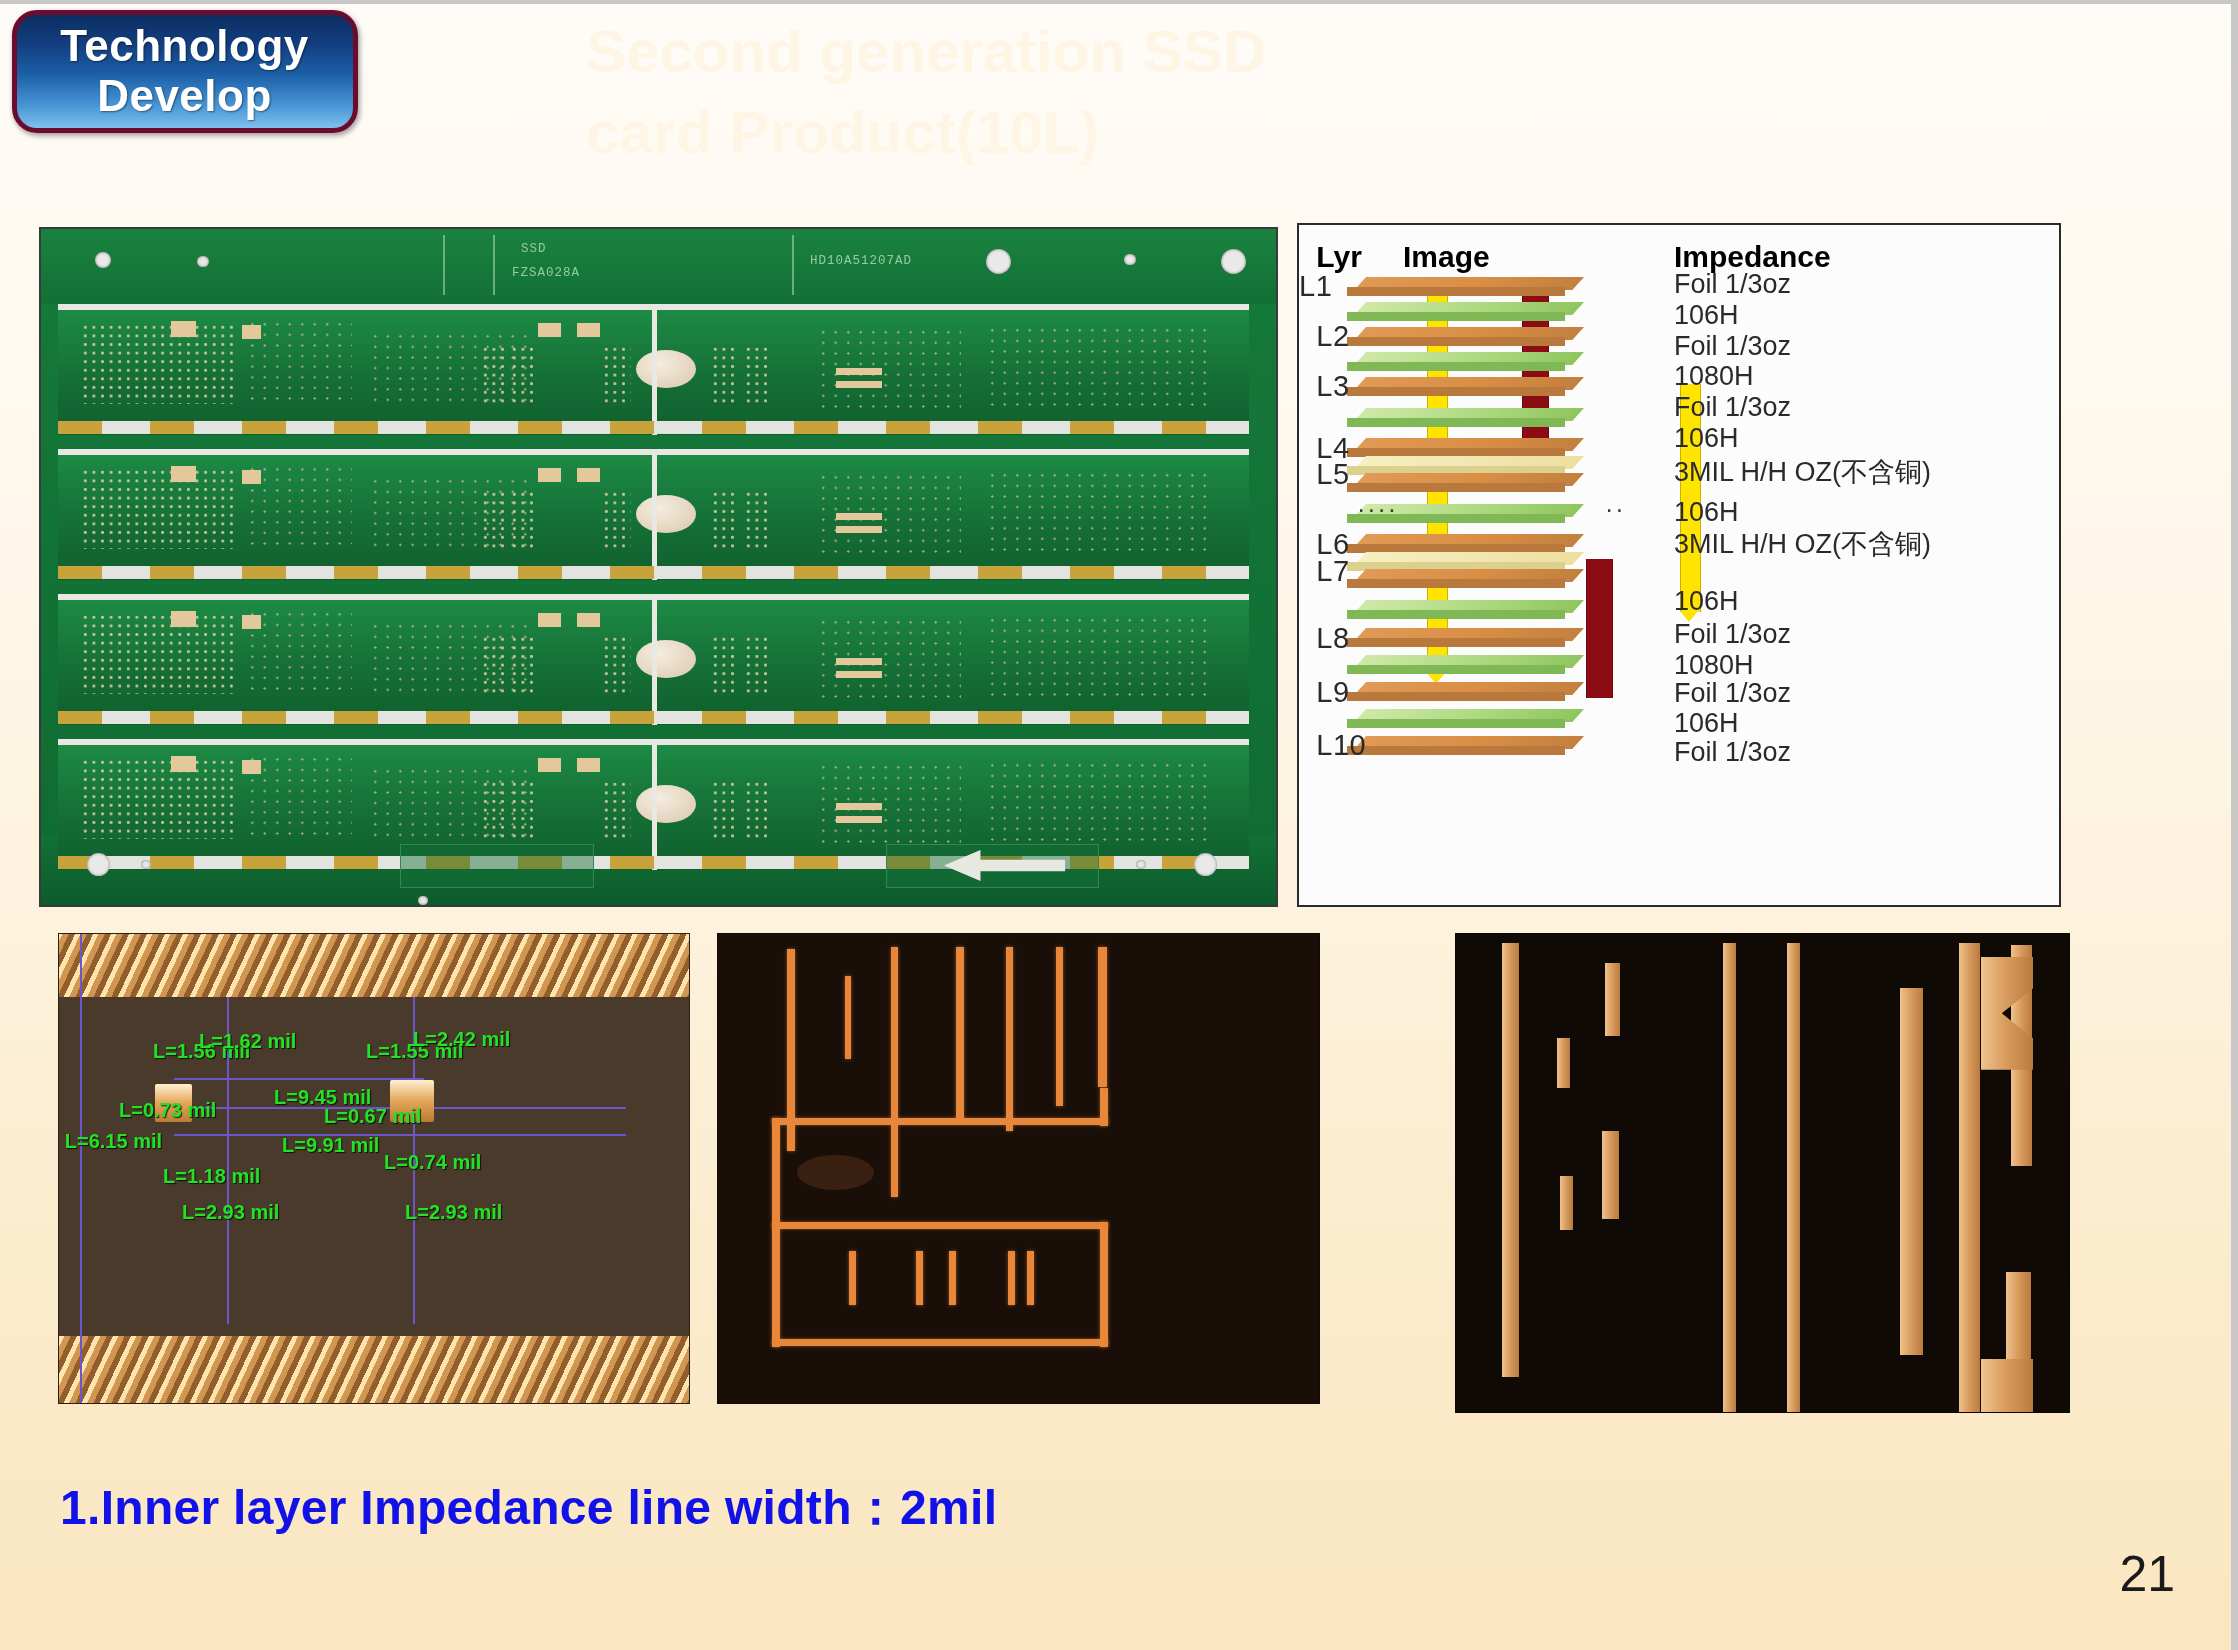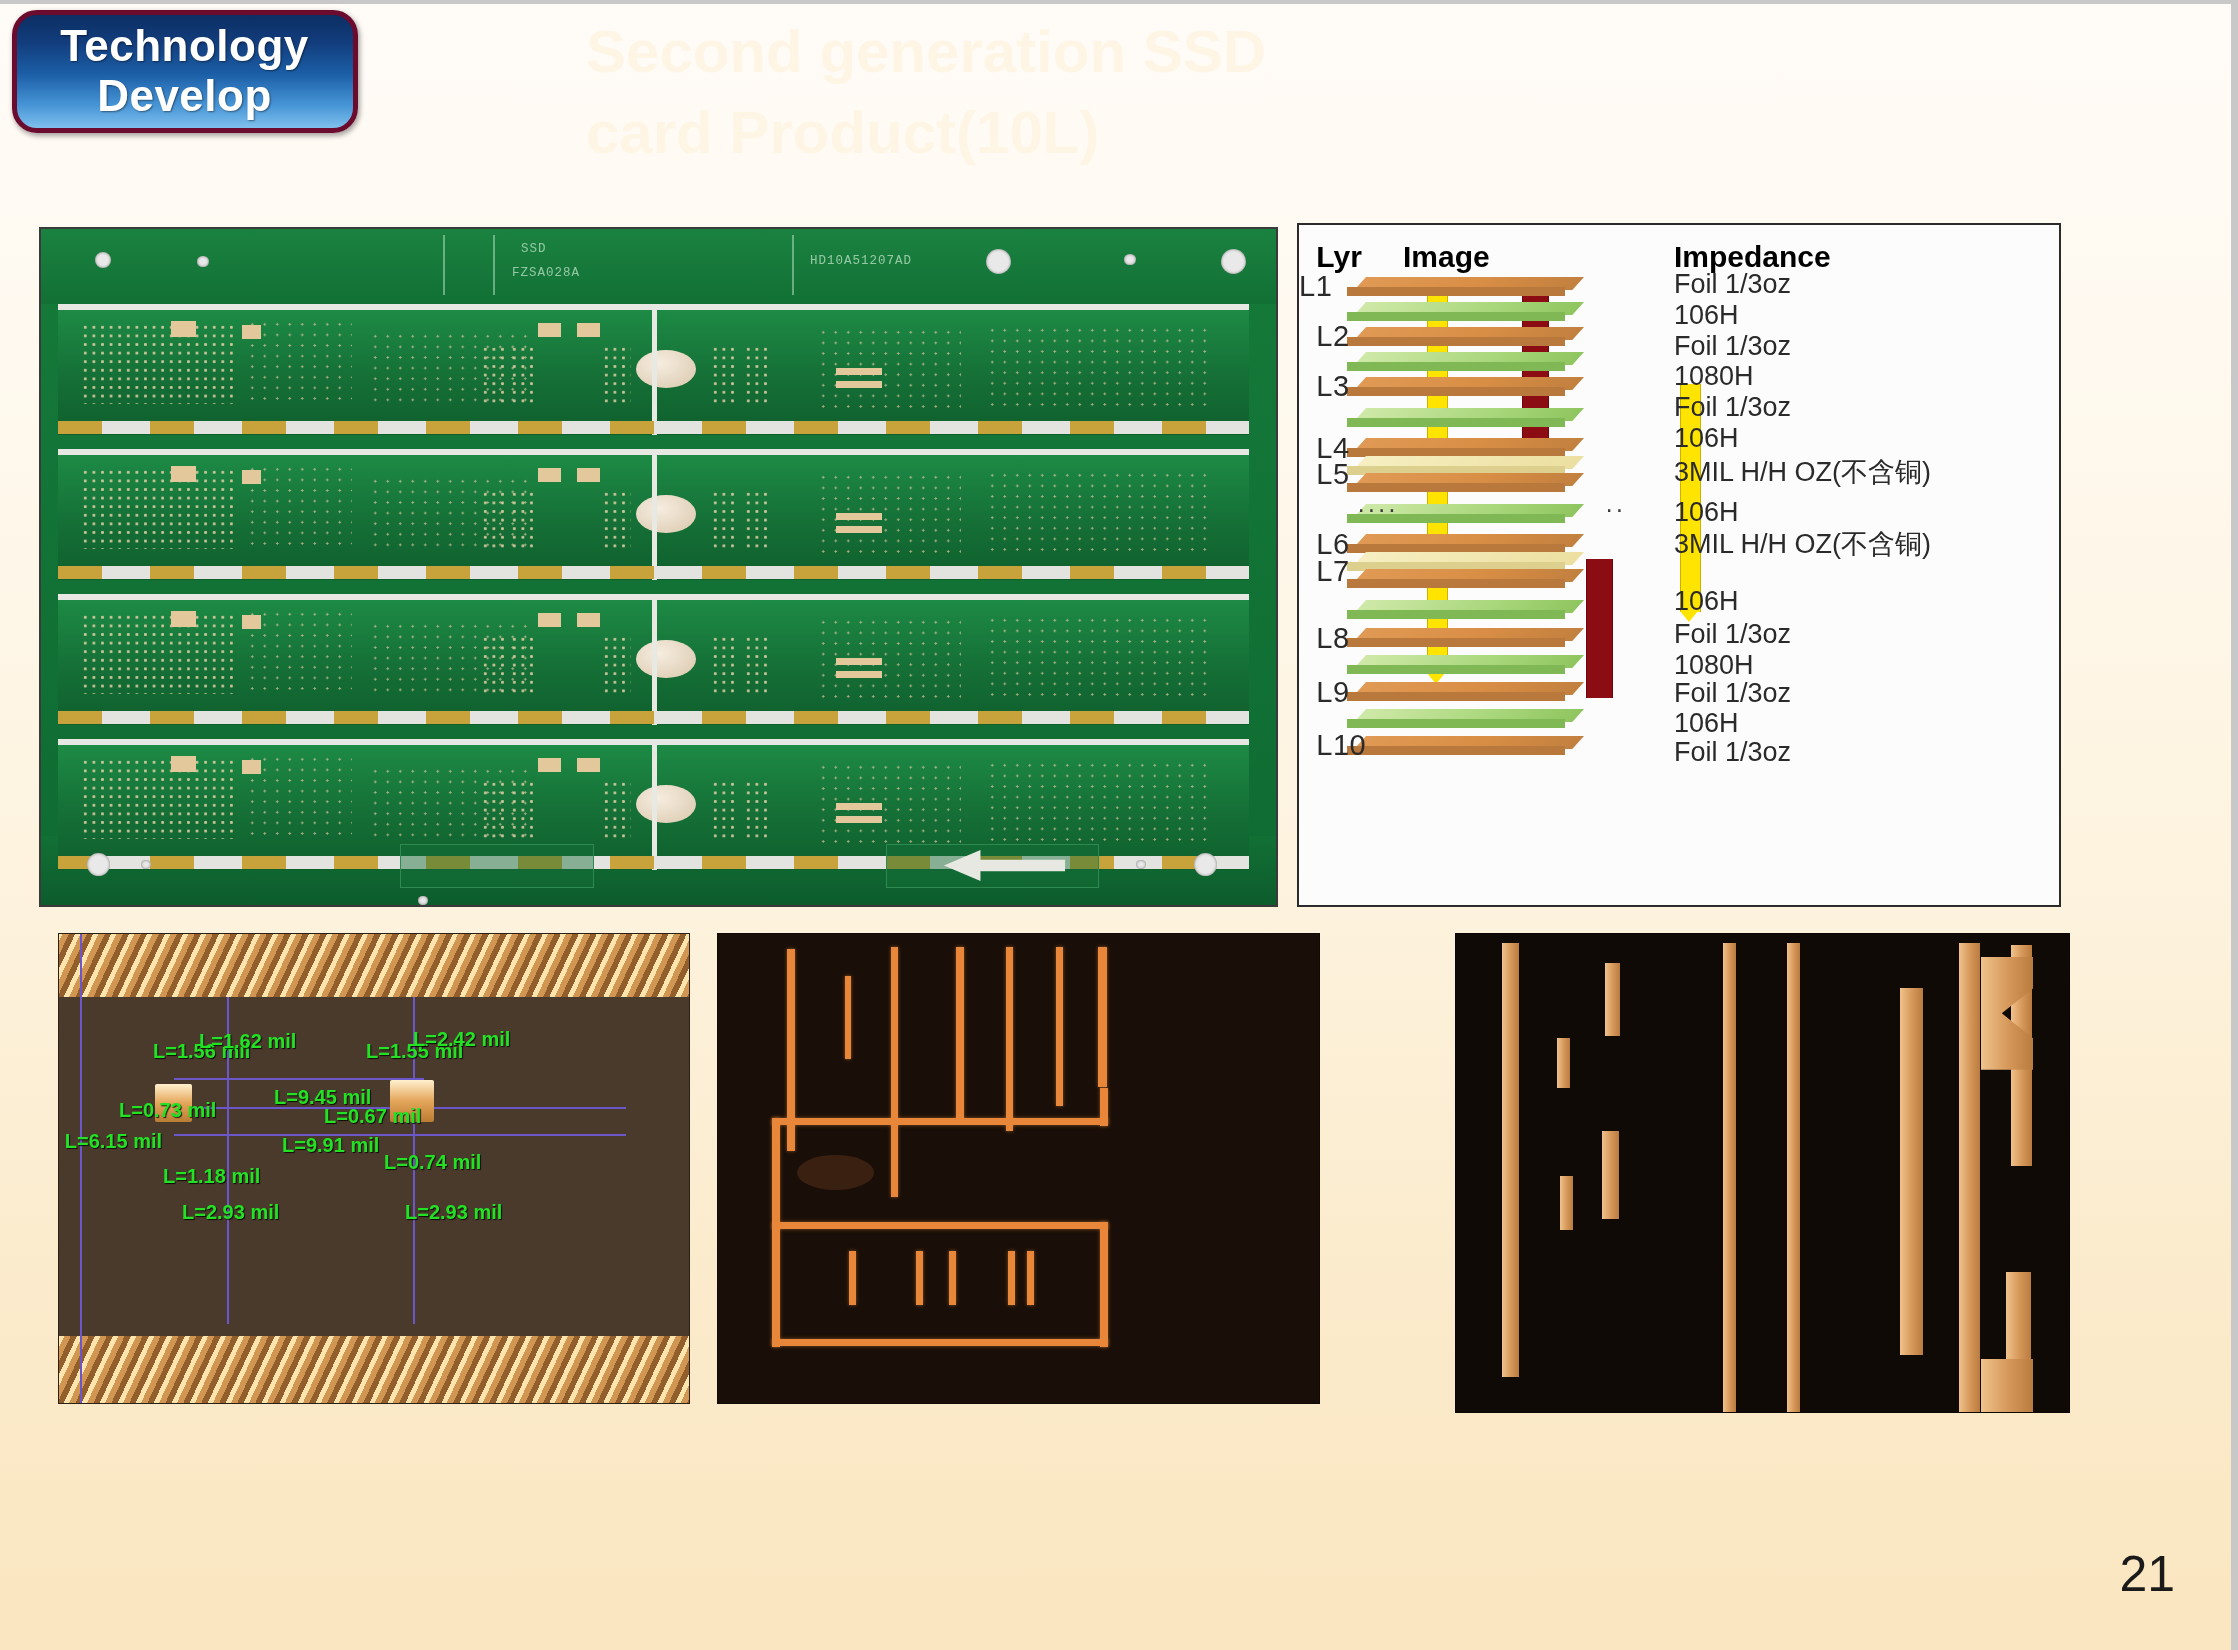--- a/index.html
+++ b/index.html
@@ -464,16 +464,17 @@
     <div class="cu" style="left:331px;top:9.6px;width:12.5px;height:469px;"></div>
     <div class="cu" style="left:444px;top:54px;width:23px;height:367px;"></div>
     <div class="cu" style="left:503px;top:9.6px;width:21px;height:469px;"></div>
 
     <div class="cu" style="left:555px;top:11.5px;width:21px;height:221px;"></div>
     <div class="cu" style="left:525px;top:23px;width:52px;height:113px;clip-path:polygon(0 0,100% 0,100% 28%,40% 50%,100% 72%,100% 100%,0 100%);"></div>
     <div class="cu" style="left:550px;top:338px;width:25px;height:144px;"></div>
     <div class="cu" style="left:525px;top:425px;width:52px;height:54px;"></div>
   </div>
 
+  <div class="caption">1.Inner layer  Impedance line width：2mil</div>
   <div class="pageno">21</div>
 
 </div>
 
 
 </body></html>

